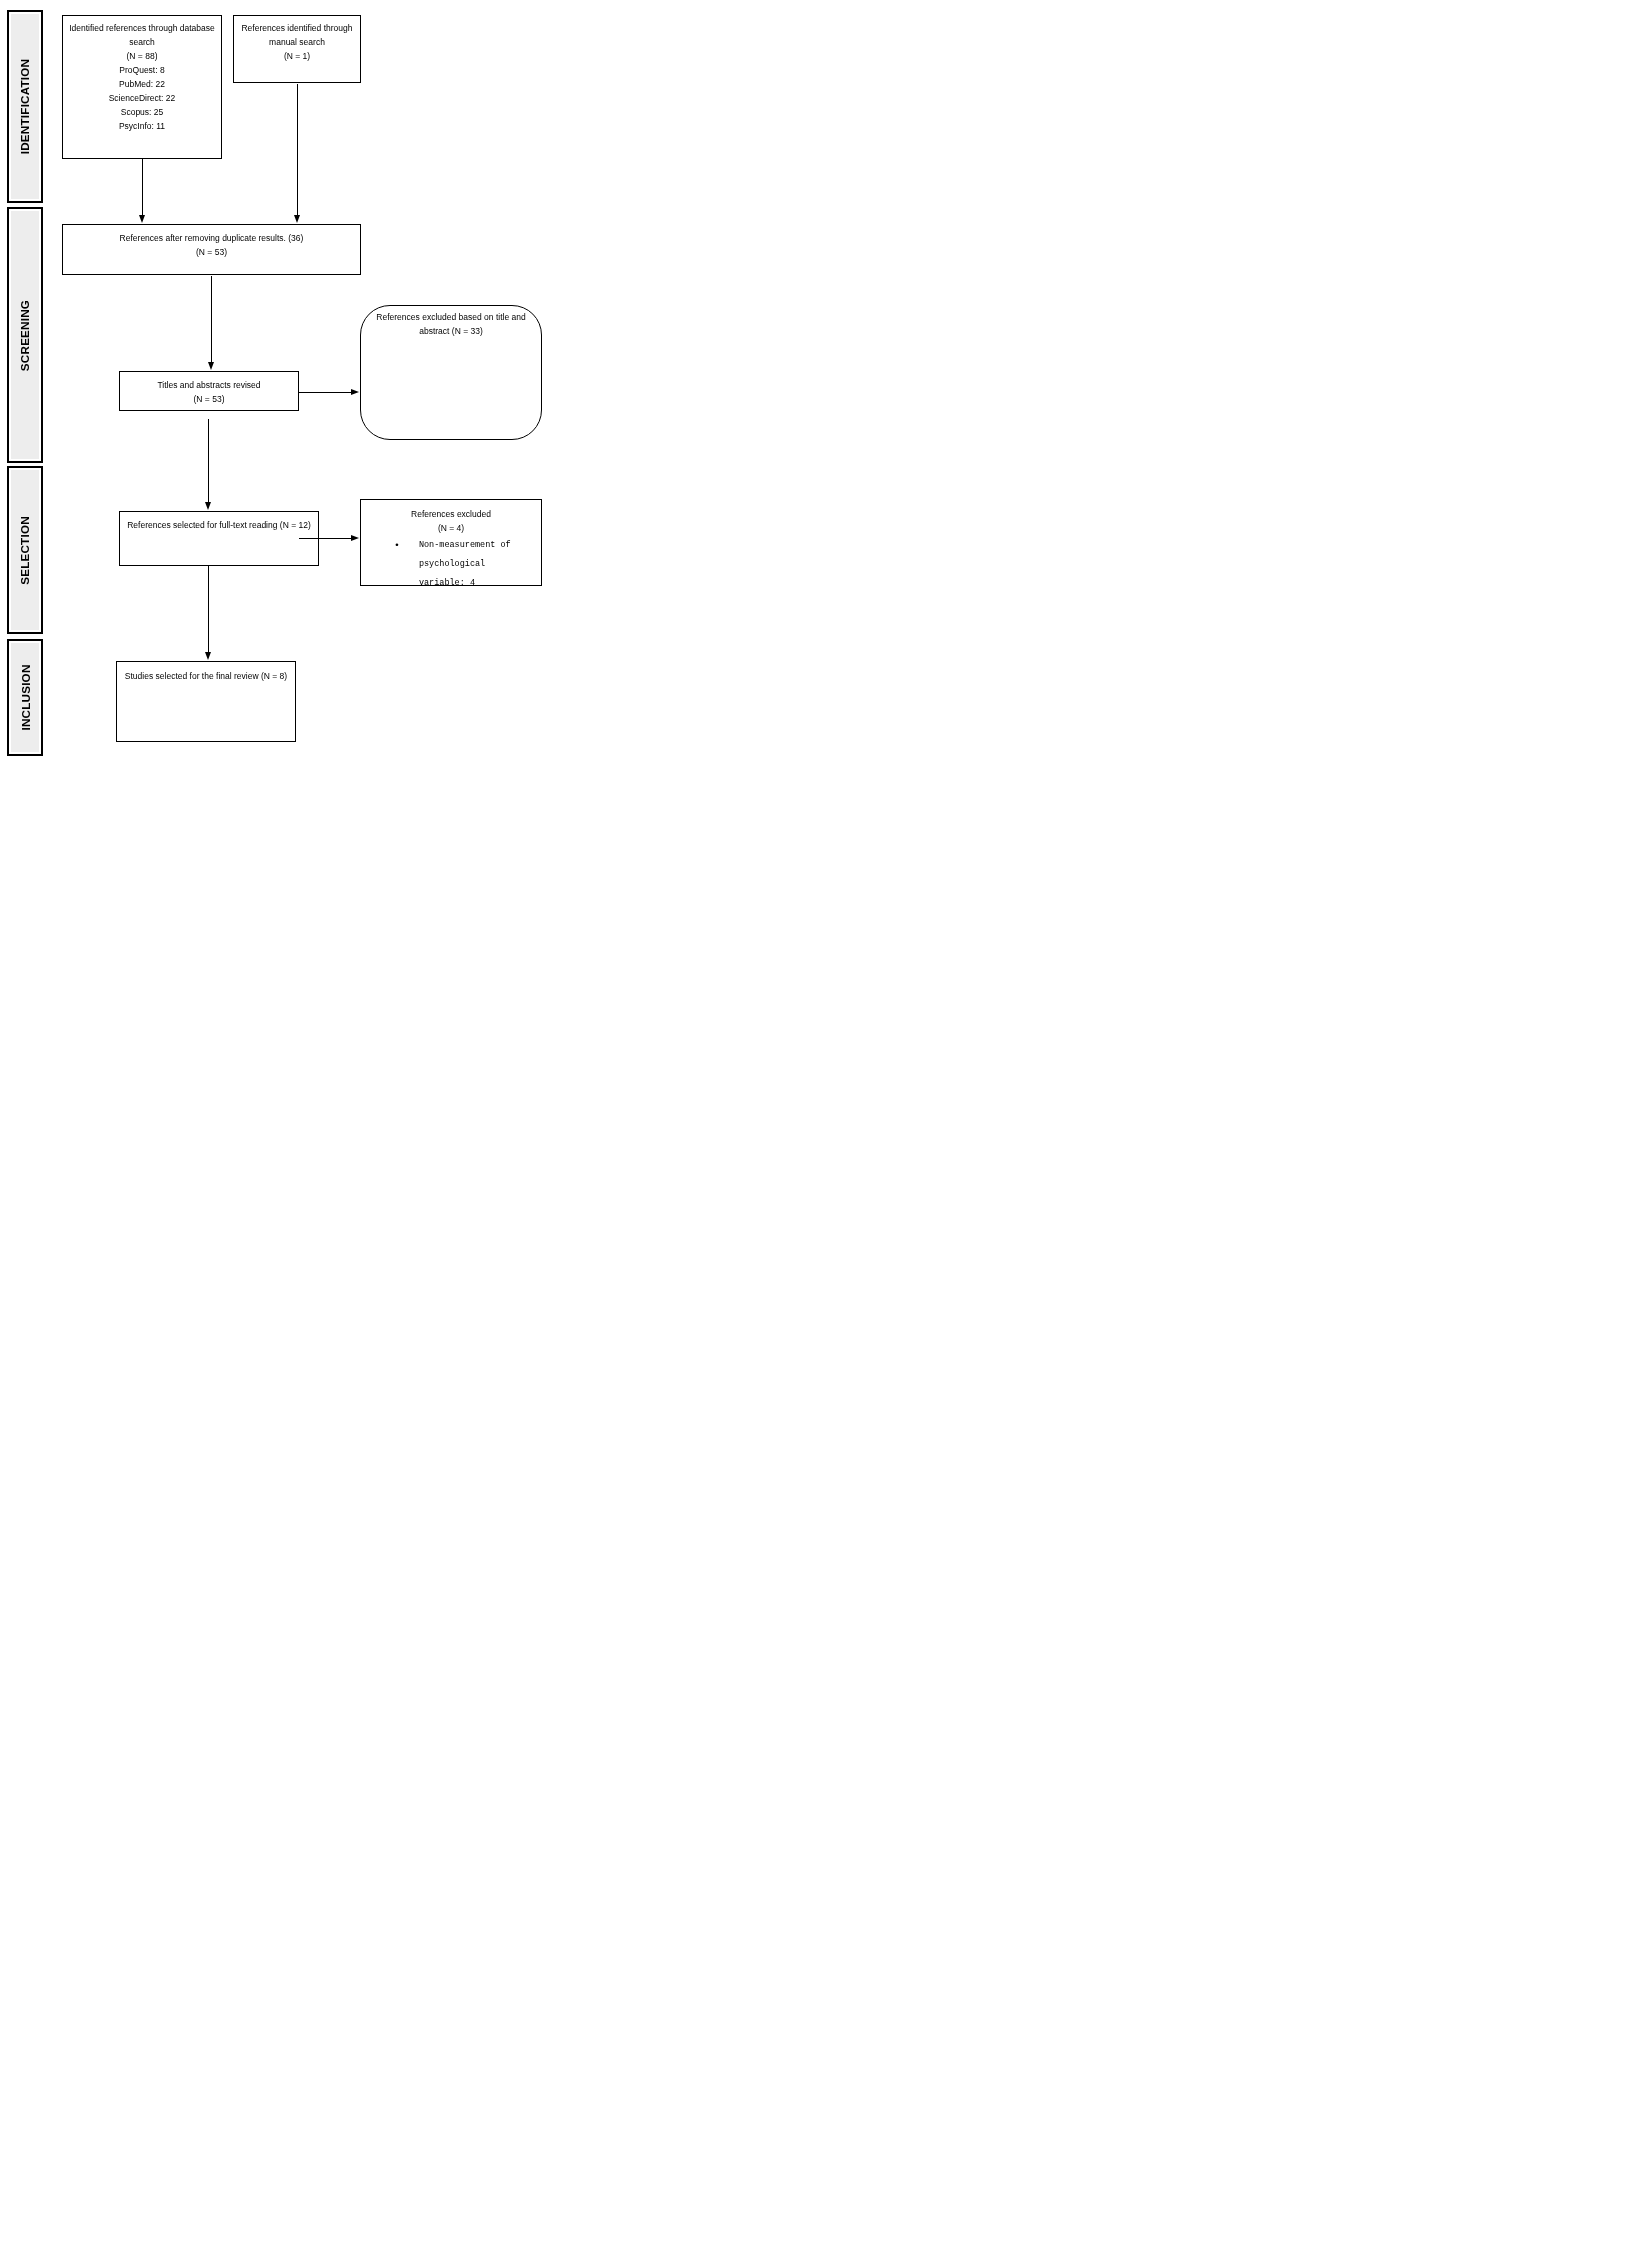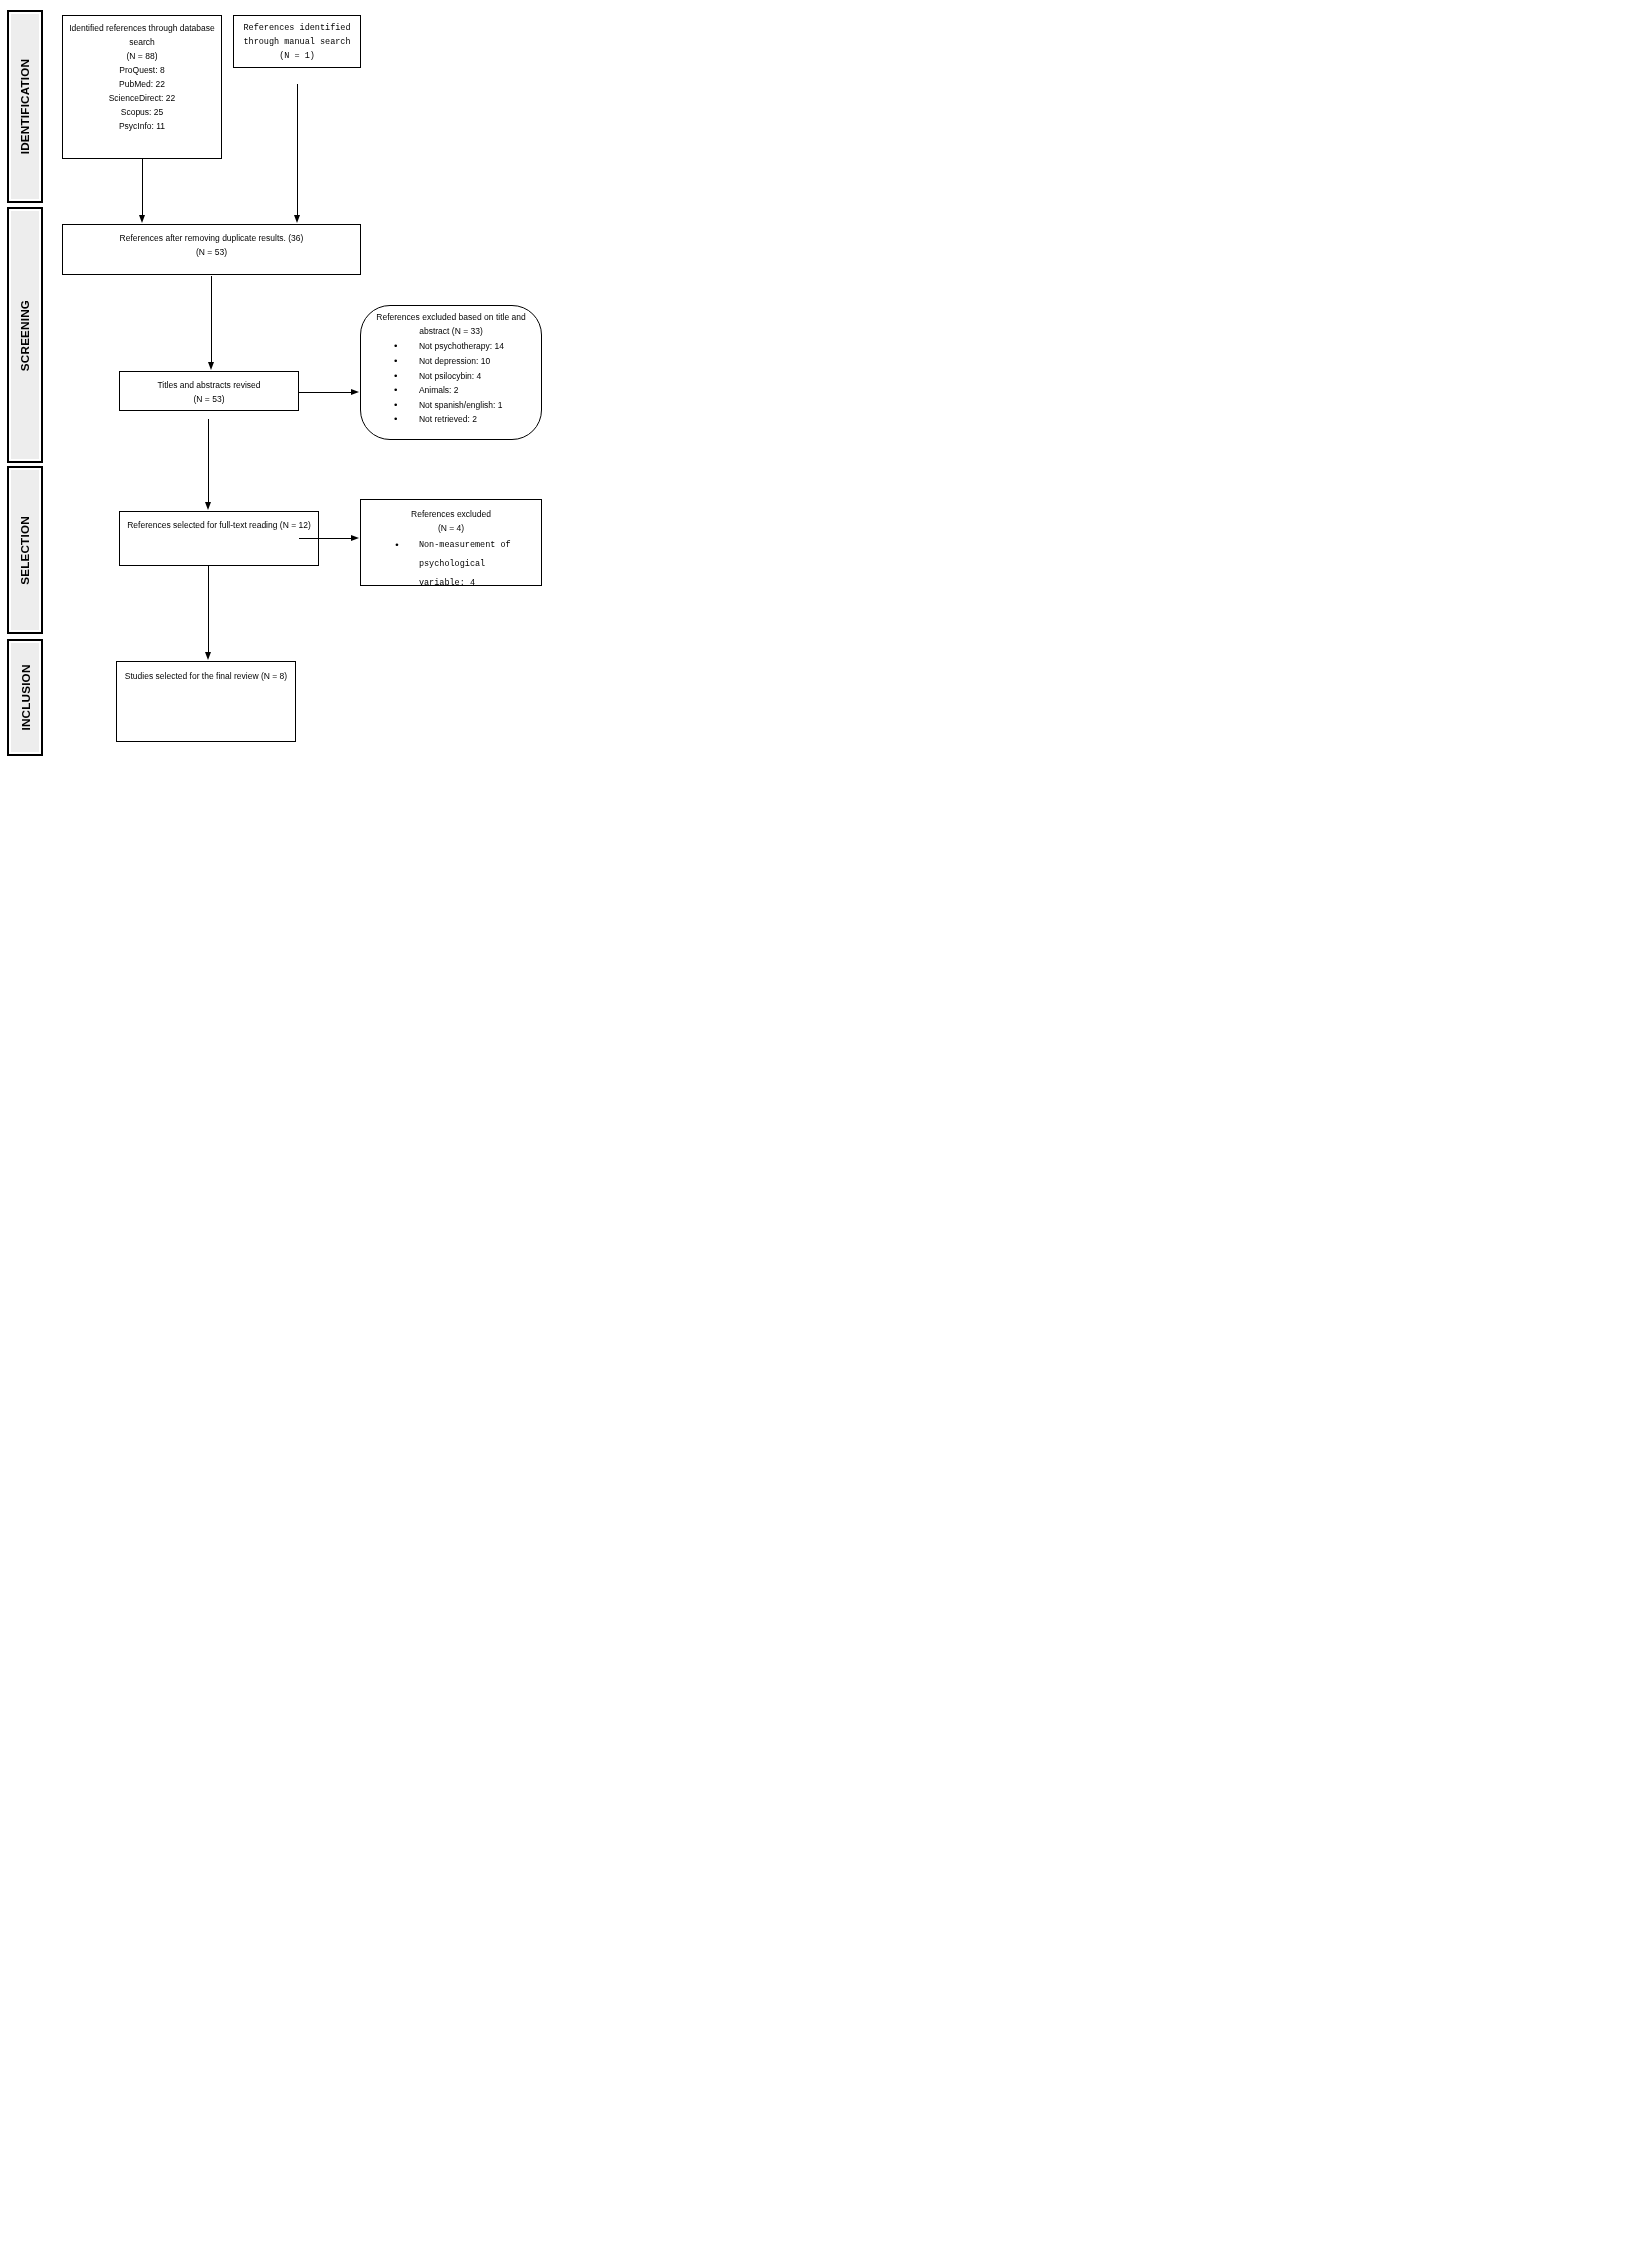--- a/index.html
+++ b/index.html
@@ -48,21 +48,21 @@
     position: absolute;
     box-sizing: border-box;
     border: 1.5px solid #000000;
     background: #ffffff;
     text-align: center;
     font-size: 8.5px;
     line-height: 14px;
     padding: 5.9px 4.9px 0 4.9px;
   }
   .node-database-search { left: 62px; top: 14.6px;   width: 160px; height: 144px; }
-  .node-manual-search   { left: 233px; top: 14.6px;   width: 128px; height: 53px; font-family: Liberation Mono, monospace; }
+  .node-manual-search   { left: 233px; top: 14.6px;   width: 128px; height: 68px; }
   .node-duplicates      { left: 62px; top: 224px;  width: 299px; height: 51px; }
   .node-titles          { left: 119px; top: 371px;  width: 180px; height: 40px;  }
   .node-excluded-1      { left: 360px; top: 305px;  width: 182px; height: 135px; padding-top: 4.4px; border-radius: 30px; }
   .node-fulltext        { left: 119px; top: 511px; width: 200px; height: 55px; }
   .node-excluded-2      { left: 360px; top: 499px; width: 182px; height: 87px; padding-top: 7px; }
   .node-final           { left: 116px; top: 661px; width: 180px; height: 81px; padding-top: 7.3px; }
 
   .node ul {
     list-style: none;
     margin: 1px 0 0 0;
@@ -137,28 +137,20 @@
     <div>(N = 53)</div>
   </div>
 
   <div class="node node-titles">
     <div>Titles and abstracts revised</div>
     <div>(N = 53)</div>
   </div>
 
   <div class="node node-excluded-1">
     <div>References excluded based on title and abstract (N = 33)</div>
-    <ul>
-      <li>Not psychotherapy: 14</li>
-      <li>Not depression: 10</li>
-      <li>Not psilocybin: 4</li>
-      <li>Animals: 2</li>
-      <li>Not spanish/english: 1</li>
-      <li>Not retrieved: 2</li>
-    </ul>
   </div>
 
   <div class="node node-fulltext">
     <div>References selected for full-text reading (N = 12)</div>
   </div>
 
   <div class="node node-excluded-2">
     <div>References excluded</div>
     <div>(N = 4)</div>
     <ul>

